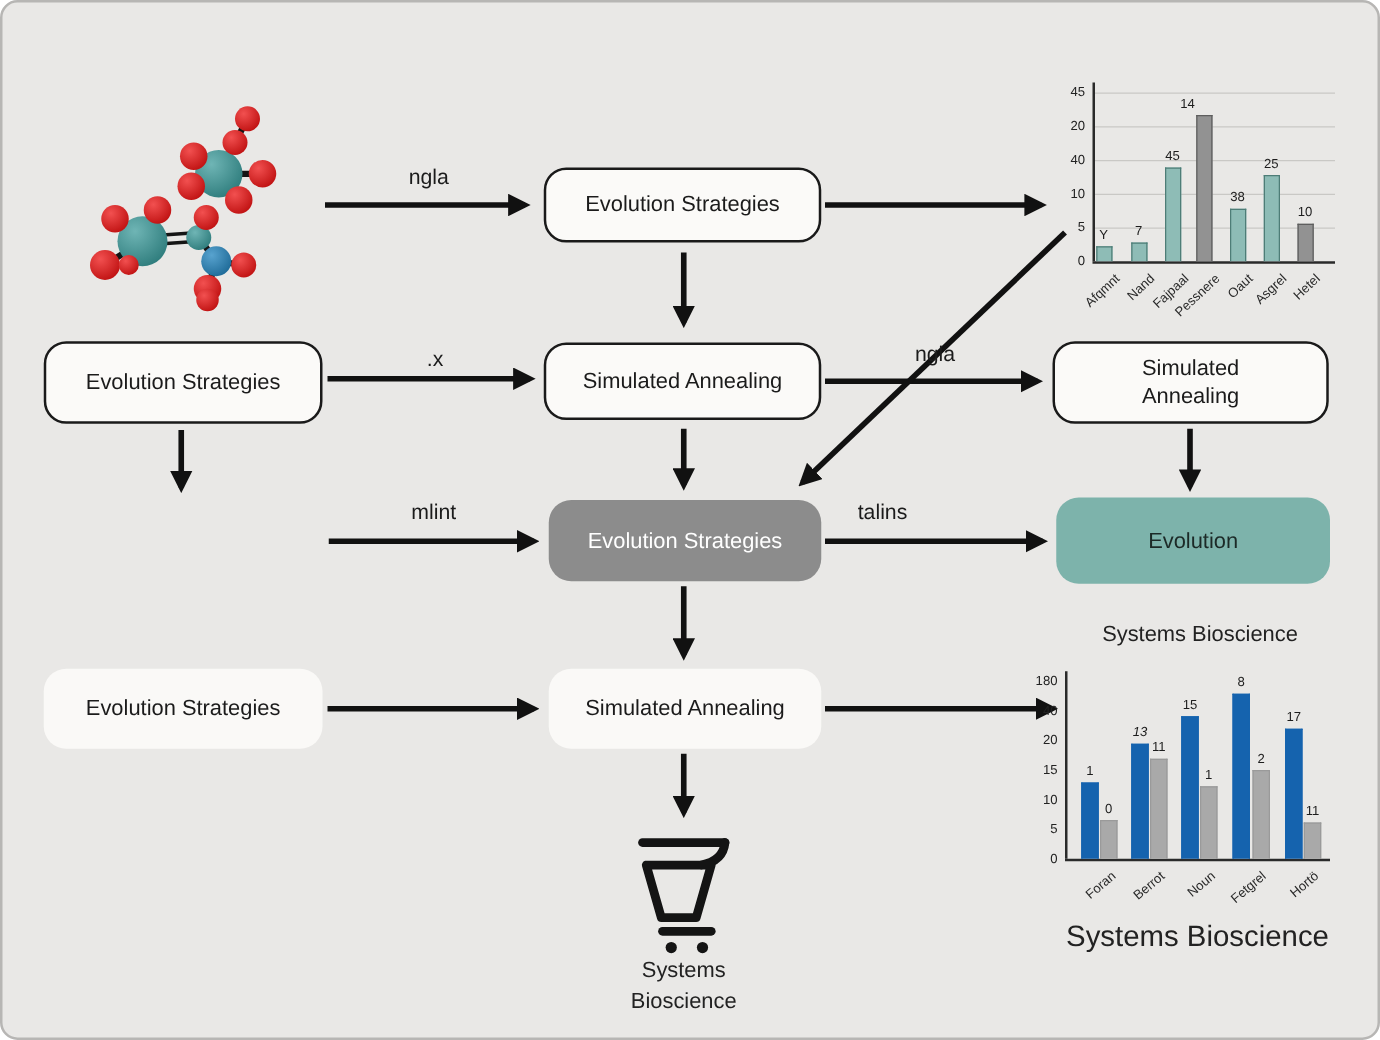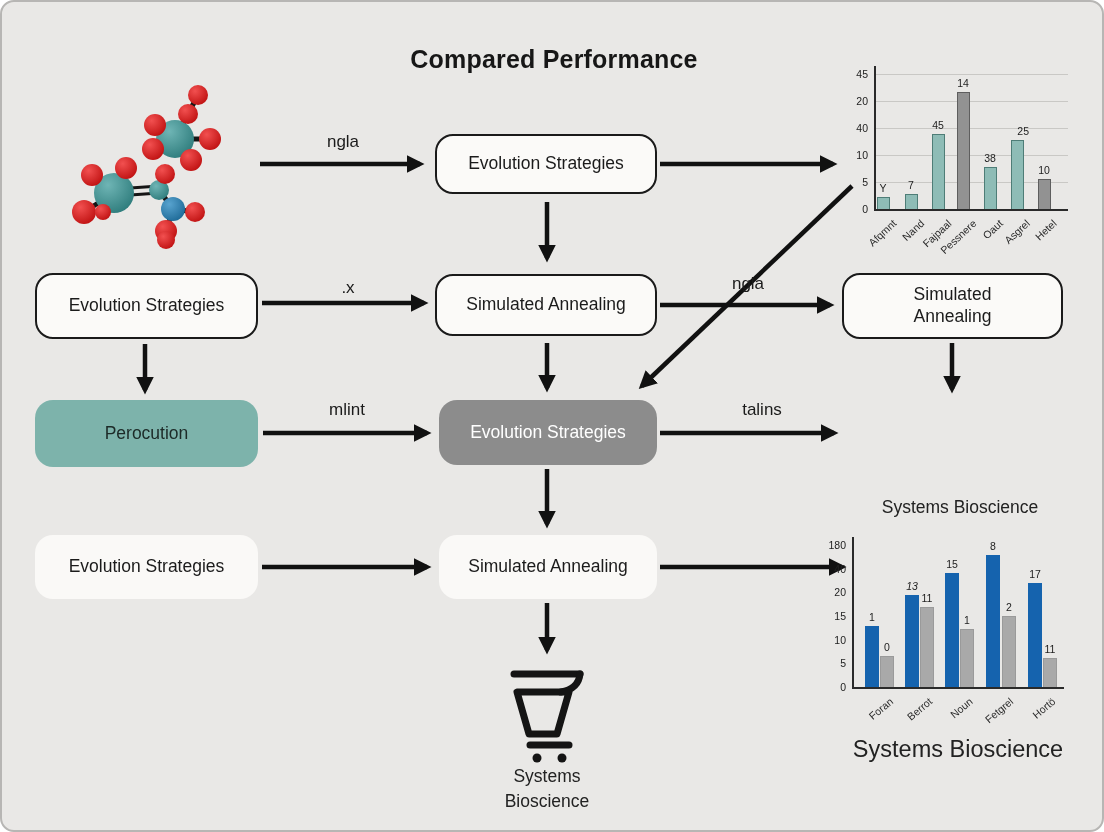--- a/index.html
+++ b/index.html
@@ -22,21 +22,20 @@
   .chart .bar{position:absolute;box-sizing:border-box;}
   .chart .ytick{position:absolute;font-size:10.5px;color:#222;text-align:right;white-space:nowrap;}
   .chart .vlab{position:absolute;width:24px;text-align:center;font-size:10.5px;color:#1d1d1d;}
   .chart .cat{position:absolute;font-size:10.5px;color:#2a2a2a;white-space:nowrap;text-align:right;}
 </style>
 </head>
 <body>
 
 <div class="frame">
 
-  <div class="title">Compared Performance</div>
 
   <svg class="arrows" width="1104" height="832" viewBox="0 0 1104 832">
     <defs>
       <marker id="ah" viewBox="0 0 10 10" refX="7.5" refY="5" markerWidth="4" markerHeight="4" orient="auto-start-reverse">
         <path d="M0,0 L10,5 L0,10 z" fill="#111"></path>
       </marker>
     </defs>
     <g stroke="#111" stroke-width="4.5" fill="none">
       <line x1="258" y1="162" x2="418" y2="162" marker-end="url(#ah)"></line>
       <line x1="658" y1="162" x2="831" y2="162" marker-end="url(#ah)"></line>
@@ -110,30 +109,30 @@
         <circle cx="153" cy="130" r="10"></circle>
       <circle cx="124" cy="149" r="11"></circle>
         <circle cx="124" cy="158" r="9"></circle>
     </g>
   </svg>
 
   <div class="box bordered" style="left:433px;top:132px;width:222px;height:60px">Evolution Strategies</div>
   <div class="box bordered" style="left:33px;top:271px;width:223px;height:66px">Evolution Strategies</div>
   <div class="box bordered" style="left:433px;top:272px;width:222px;height:62px">Simulated Annealing</div>
   <div class="box bordered" style="left:840px;top:271px;width:221px;height:66px;padding:0 40px">Simulated Annealing</div>
-  <div class="box teal" style="left:33px;top:398px;width:223px;height:67px">Perocution</div>
   <div class="box grayb" style="left:437px;top:398px;width:218px;height:65px">Evolution Strategies</div>
+  <div class="box teal" style="left:843px;top:396px;width:219px;height:69px">Evolution</div>
   <div class="box plain" style="left:33px;top:533px;width:223px;height:64px">Evolution Strategies</div>
   <div class="box plain" style="left:437px;top:533px;width:218px;height:64px">Simulated Annealing</div>
 
   <div class="elabel" style="left:341px;top:140px">ngla</div>
   <div class="elabel" style="left:346px;top:286px">.x</div>
   <div class="elabel" style="left:746px;top:282px">ngla</div>
   <div class="elabel" style="left:345px;top:408px">mlint</div>
-  <div class="elabel" style="left:760px;top:408px">talins</div>
+  <div class="elabel" style="left:704px;top:408px">talins</div>
 
   <div class="caption" style="left:958px;top:505px;font-size:17.5px;white-space:nowrap">Systems Bioscience</div>
   <div class="caption" style="left:956px;top:747px;font-size:23.5px;white-space:nowrap">Systems Bioscience</div>
   <div class="caption" style="left:545px;top:787px;font-size:17.5px;width:110px;line-height:1.45">Systems Bioscience</div>
 
   <svg style="position:absolute;left:495px;top:655px" width="100" height="115" viewBox="0 0 100 115">
     <g stroke="#141414" stroke-width="7" fill="none" stroke-linecap="round" stroke-linejoin="round">
       <line x1="17" y1="17" x2="83" y2="17"></line>
       <path d="M83 17 C82 27 75 33 64 35"></path>
       <path d="M20 35 L72 35 L60 77 L32 77 Z"></path>
@@ -157,25 +156,25 @@
       <div class="ytick" style="right: 214px; top: 116px;">5</div>
       <div class="grid" style="left: 48px; top: 122px; width: 192px; height: 1px;"></div>
       <div class="ytick" style="right: 214px; top: 143px;">0</div>
       <div class="bar" style="left: 48.5px; top: 137px; width: 13px; height: 12px; background: rgb(142, 188, 182); border-top: 1.5px solid rgb(78, 125, 119); border-right: 1.5px solid rgb(78, 125, 119); border-bottom: none; border-left: 1.5px solid rgb(78, 125, 119); border-image: initial;"></div>
       <div class="vlab" style="left: 43px; top: 122px;">Y</div>
       <div class="bar" style="left: 76.5px; top: 134px; width: 13px; height: 15px; background: rgb(142, 188, 182); border-top: 1.5px solid rgb(78, 125, 119); border-right: 1.5px solid rgb(78, 125, 119); border-bottom: none; border-left: 1.5px solid rgb(78, 125, 119); border-image: initial;"></div>
       <div class="vlab" style="left: 71px; top: 119px;">7</div>
       <div class="bar" style="left: 103.5px; top: 74px; width: 13px; height: 75px; background: rgb(142, 188, 182); border-top: 1.5px solid rgb(78, 125, 119); border-right: 1.5px solid rgb(78, 125, 119); border-bottom: none; border-left: 1.5px solid rgb(78, 125, 119); border-image: initial;"></div>
       <div class="vlab" style="left: 98px; top: 59px;">45</div>
       <div class="bar" style="left: 128.5px; top: 32px; width: 13px; height: 117px; background: rgb(146, 146, 146); border-top: 1.5px solid rgb(94, 94, 94); border-right: 1.5px solid rgb(94, 94, 94); border-bottom: none; border-left: 1.5px solid rgb(94, 94, 94); border-image: initial;"></div>
-      <div class="vlab" style="left: 123px; top: 17px;">14</div>
+      <div class="vlab" style="left: 110px; top: 17px;">14</div>
       <div class="bar" style="left: 155.5px; top: 107px; width: 13px; height: 42px; background: rgb(142, 188, 182); border-top: 1.5px solid rgb(78, 125, 119); border-right: 1.5px solid rgb(78, 125, 119); border-bottom: none; border-left: 1.5px solid rgb(78, 125, 119); border-image: initial;"></div>
       <div class="vlab" style="left: 150px; top: 92px;">38</div>
       <div class="bar" style="left: 182.5px; top: 80px; width: 13px; height: 69px; background: rgb(142, 188, 182); border-top: 1.5px solid rgb(78, 125, 119); border-right: 1.5px solid rgb(78, 125, 119); border-bottom: none; border-left: 1.5px solid rgb(78, 125, 119); border-image: initial;"></div>
-      <div class="vlab" style="left: 177px; top: 65px; text-align: right;">25</div>
+      <div class="vlab" style="left: 177px; top: 65px;">25</div>
       <div class="bar" style="left: 209.5px; top: 119px; width: 13px; height: 30px; background: rgb(146, 146, 146); border-top: 1.5px solid rgb(94, 94, 94); border-right: 1.5px solid rgb(94, 94, 94); border-bottom: none; border-left: 1.5px solid rgb(94, 94, 94); border-image: initial;"></div>
       <div class="vlab" style="left: 204px; top: 104px;">10</div>
       <div class="cat" style="right: 192px; top: 157px; transform: rotate(-43deg); transform-origin: 100% 0px;">Afqmnt</div>
       <div class="cat" style="right: 164px; top: 157px; transform: rotate(-43deg); transform-origin: 100% 0px;">Nand</div>
       <div class="cat" style="right: 137px; top: 157px; transform: rotate(-43deg); transform-origin: 100% 0px;">Fajpaal</div>
       <div class="cat" style="right: 112px; top: 157px; transform: rotate(-43deg); transform-origin: 100% 0px;">Pessnere</div>
       <div class="cat" style="right: 85px; top: 157px; transform: rotate(-43deg); transform-origin: 100% 0px;">Oaut</div>
       <div class="cat" style="right: 58px; top: 157px; transform: rotate(-43deg); transform-origin: 100% 0px;">Asgrel</div>
       <div class="cat" style="right: 31px; top: 157px; transform: rotate(-43deg); transform-origin: 100% 0px;">Hetel</div>
     </div>

